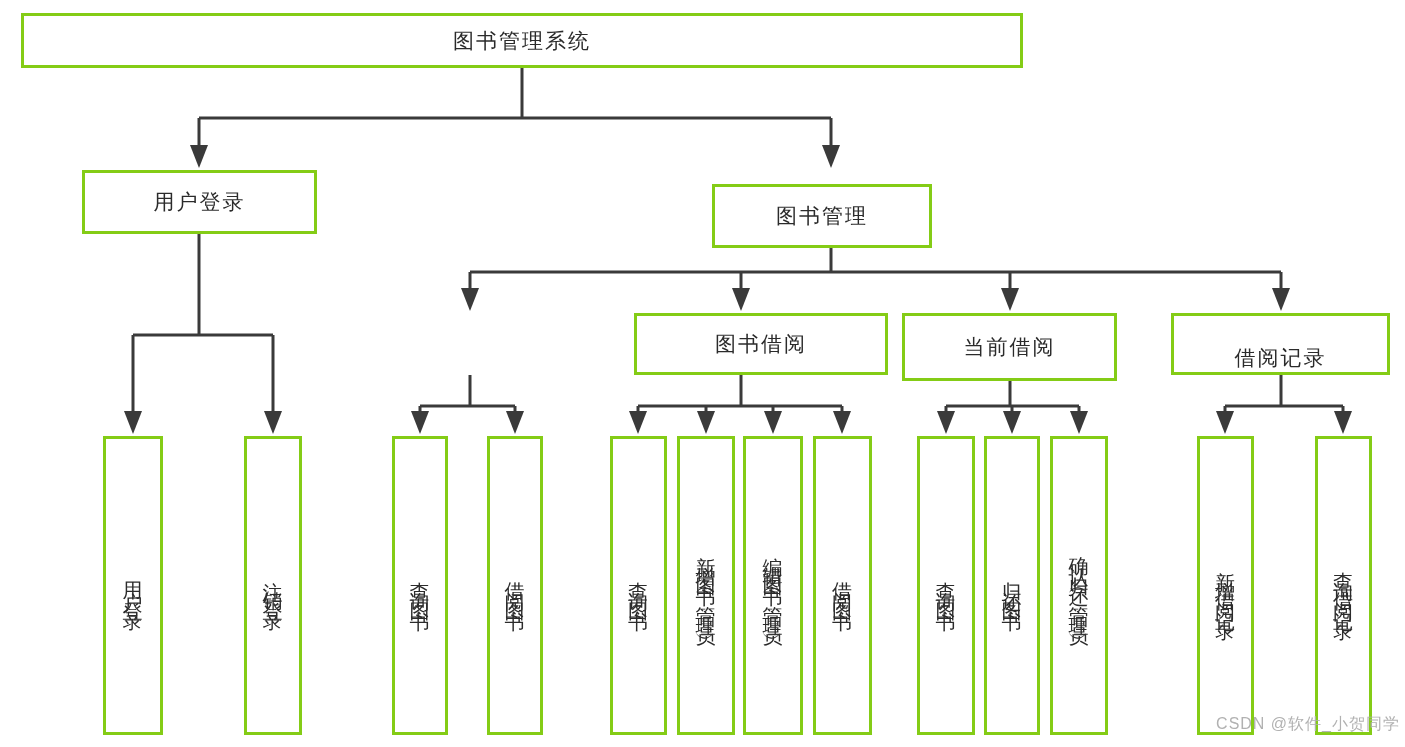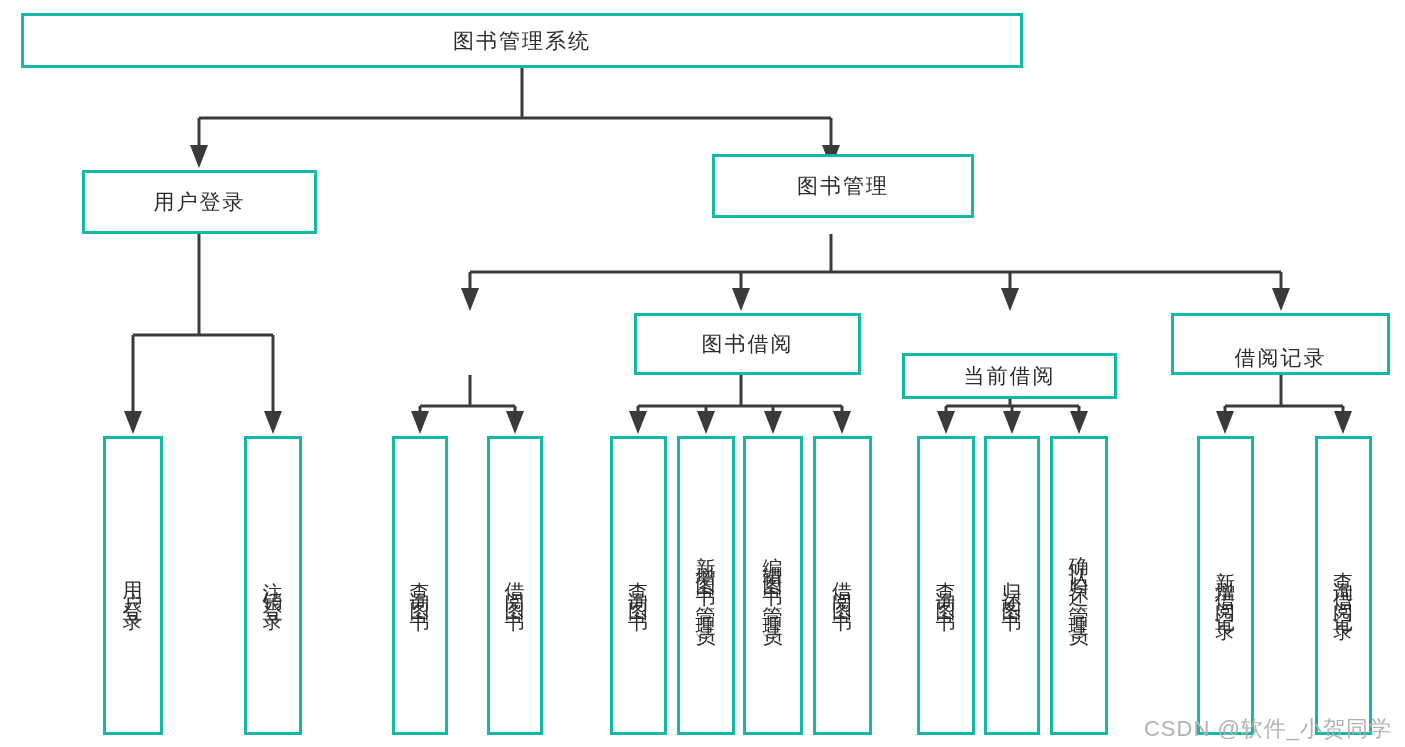--- a/index.html
+++ b/index.html
@@ -8,21 +8,21 @@
     width:1405px;height:747px;
     background:#ffffff;
     font-family:"Liberation Sans","DejaVu Sans",sans-serif;
     color:#2b2b2b;
     overflow:hidden;
   }
   #connectors{position:absolute;left:0;top:0;width:1405px;height:747px;}
   .box{
     position:absolute;
     box-sizing:border-box;
-    border:3px solid #14b8a6;
+    border:3px solid #84cc16;
     background:#ffffff;
     display:flex;
     align-items:center;
     justify-content:center;
     z-index:2;
   }
   .hlabel{
     font-size:21px;
     letter-spacing:2px;
     color:#2b2b2b;
@@ -32,44 +32,44 @@
     writing-mode:vertical-rl;
     text-orientation:mixed;
     font-size:20px;
     letter-spacing:10px;
     line-height:1.1;
     color:#2b2b2b;
   }
   
   #n-root     {left:21px;  top:13px;  width:1002px; height:55px;}
   #n-login    {left:82px;  top:170px; width:235px;  height:64px;}
-  #n-mgmt     {left:712px; top:154px; width:262px;  height:64px;}
+  #n-mgmt     {left:712px; top:184px; width:220px;  height:64px;}
   #n-recommend{left:362px; top:313px; width:217px;  height:62px;}
-  #n-borrow   {left:634px; top:313px; width:227px;  height:62px;}
-  #n-current  {left:902px; top:313px; width:215px;  height:46px;margin-top:40px;}
+  #n-borrow   {left:634px; top:313px; width:254px;  height:62px;}
+  #n-current  {left:902px; top:313px; width:215px;  height:68px;}
   #n-records  {left:1171px;top:313px; width:219px;  height:62px;align-items:flex-end;}
   .leaf{top:436px;height:299px;}
   #lf1 {left:103px; width:60px;}
   #lf2 {left:244px; width:58px;}
   #lf3 {left:392px; width:56px;}
   #lf4 {left:487px; width:56px;}
   #lf5 {left:610px; width:57px;}
   #lf6 {left:677px; width:58px;}
   #lf7 {left:743px; width:60px;}
   #lf8 {left:813px; width:59px;}
   #lf9 {left:917px; width:58px;}
   #lf10{left:984px; width:56px;}
   #lf11{left:1050px;width:58px;}
   #lf12{left:1197px;width:57px;}
   #lf13{left:1315px;width:57px;}
   #watermark{
     position:absolute;
-    right:13px;
+    right:5px;
     top:714px;
-    font-size:22px;
+    font-size:16px;
     letter-spacing:1px;
     color:#b1b1b1;
     z-index:5;
     white-space:nowrap;
   }
 </style>
 </head>
 <body>
 
 <div id="canvas">

